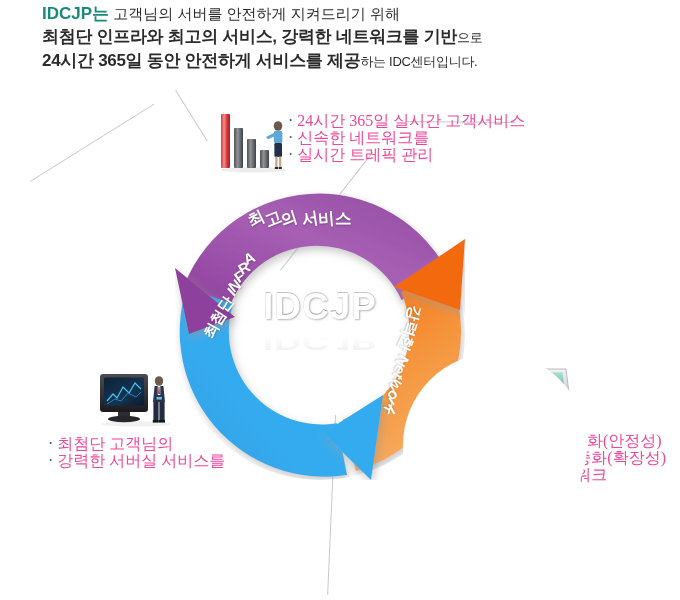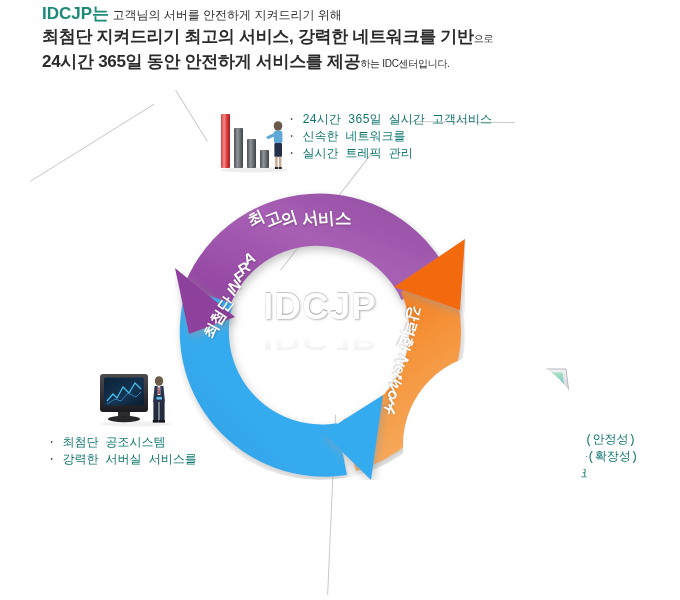--- a/index.html
+++ b/index.html
@@ -11,22 +11,22 @@
     overflow: hidden;
     position: relative;
   }
 
   
   #header { position:absolute; left:42px; top:4px; width:600px; }
   .hl { white-space:nowrap; color:#2b2b2b; }
   .hl1 { font-size:13px; line-height:20px; font-weight:400; }
   .hl2, .hl3 { font-size:17px; line-height:23px; font-weight:700; letter-spacing:-0.3px; }
   .brand { color:#1b8a78; font-weight:700; font-size:17px; }
-  .sm { font-size:10px; font-weight:400; }
-  .smb { font-size:12px; font-weight:400; }
+  .sm { font-size:13px; font-weight:400; }
+  .smb { font-size:15px; font-weight:400; }
 
   
   #stage { position:absolute; left:0; top:80px; width:680px; height:520px; }
 
   
   .leader { position:absolute; background:#c9c9c9; transform-origin:0 0; height:1px; }
 
   
   #ring { position:absolute; left:175px; top:110px; width:290px; height:290px; }
   .segclip { position:absolute; left:0; top:0; width:290px; height:290px;
@@ -54,37 +54,37 @@
   }
 
   
   .arclbl { position:absolute; z-index:8; color:#ffffff; font-weight:700;
             white-space:nowrap; text-shadow:0 1px 2px rgba(0,0,0,.25); }
   .arcchar { display:inline-block; }
 
   
   .callout { position:absolute; }
   .callout li { list-style:none; white-space:nowrap;
-                font-size:12px; line-height:17px; color:#0f766e;
-                font-family:Liberation Mono, monospace; }
+                font-size:16px; line-height:17px; color:#ec4899;
+                font-family:Liberation Serif, serif; }
   .callout ul { margin:0; padding:0; }
   .callout li::before { content:"· "; color:#555; }
 
   
   .iconwrap { position:absolute; }
 </style>
 </head>
 <body>
 
 <div id="header">
   <div class="hl hl1">
     <span class="brand">IDCJP</span><span class="brand">는</span><span class="smb"> 고객님의 서버를 안전하게 지켜드리기 위해</span>
   </div>
   <div class="hl hl2">
-    <span>최첨단 지켜드리기 최고의 서비스, 강력한 네트워크를 기반</span><span class="sm">으로</span>
+    <span>최첨단 인프라와 최고의 서비스, 강력한 네트워크를 기반</span><span class="sm">으로</span>
   </div>
   <div class="hl hl3">
     <span>24시간 365일 동안 안전하게 서비스를 제공</span><span class="sm">하는 IDC센터입니다.</span>
   </div>
 </div>
 
 <div id="stage">
 
   <div class="leader" style="left:30px;  top:101px; width:146px; transform:rotate(-32deg);"></div>
   <div class="leader" style="left:176px; top:10px; width:60px; transform:rotate(58deg);"></div>
@@ -254,21 +254,21 @@
         <rect x="63.0" y="52" width="6" height="2.6" fill="#14141a"></rect>
         <rect x="59.5" y="28" width="7.5" height="4.5" rx="1" fill="#1d2638"></rect>
         <rect x="60.4" y="28.8" width="5.6" height="2.8" fill="#5fbde6"></rect>
       </g>
       <ellipse cx="40" cy="56" rx="35" ry="2.6" fill="#000" opacity="0.06"></ellipse>
     </svg>
   </div>
 
   <div class="callout" style="left:48px; top:355px;">
     <ul>
-      <li>최첨단 공조시스템</li>
+      <li>최첨단 고객님의</li>
       <li>강력한 서버실 서비스를</li>
     </ul>
   </div>
 
   <div class="iconwrap" style="left:501px; top:283px;">
     <svg width="78" height="66" viewBox="0 0 78 66">
       <defs>
         <linearGradient id="lapScr" x1="0" y1="0" x2="1" y2="1">
           <stop offset="0%" stop-color="#6fc8e8"></stop>
             <stop offset="45%" stop-color="#a7e0c0"></stop>

